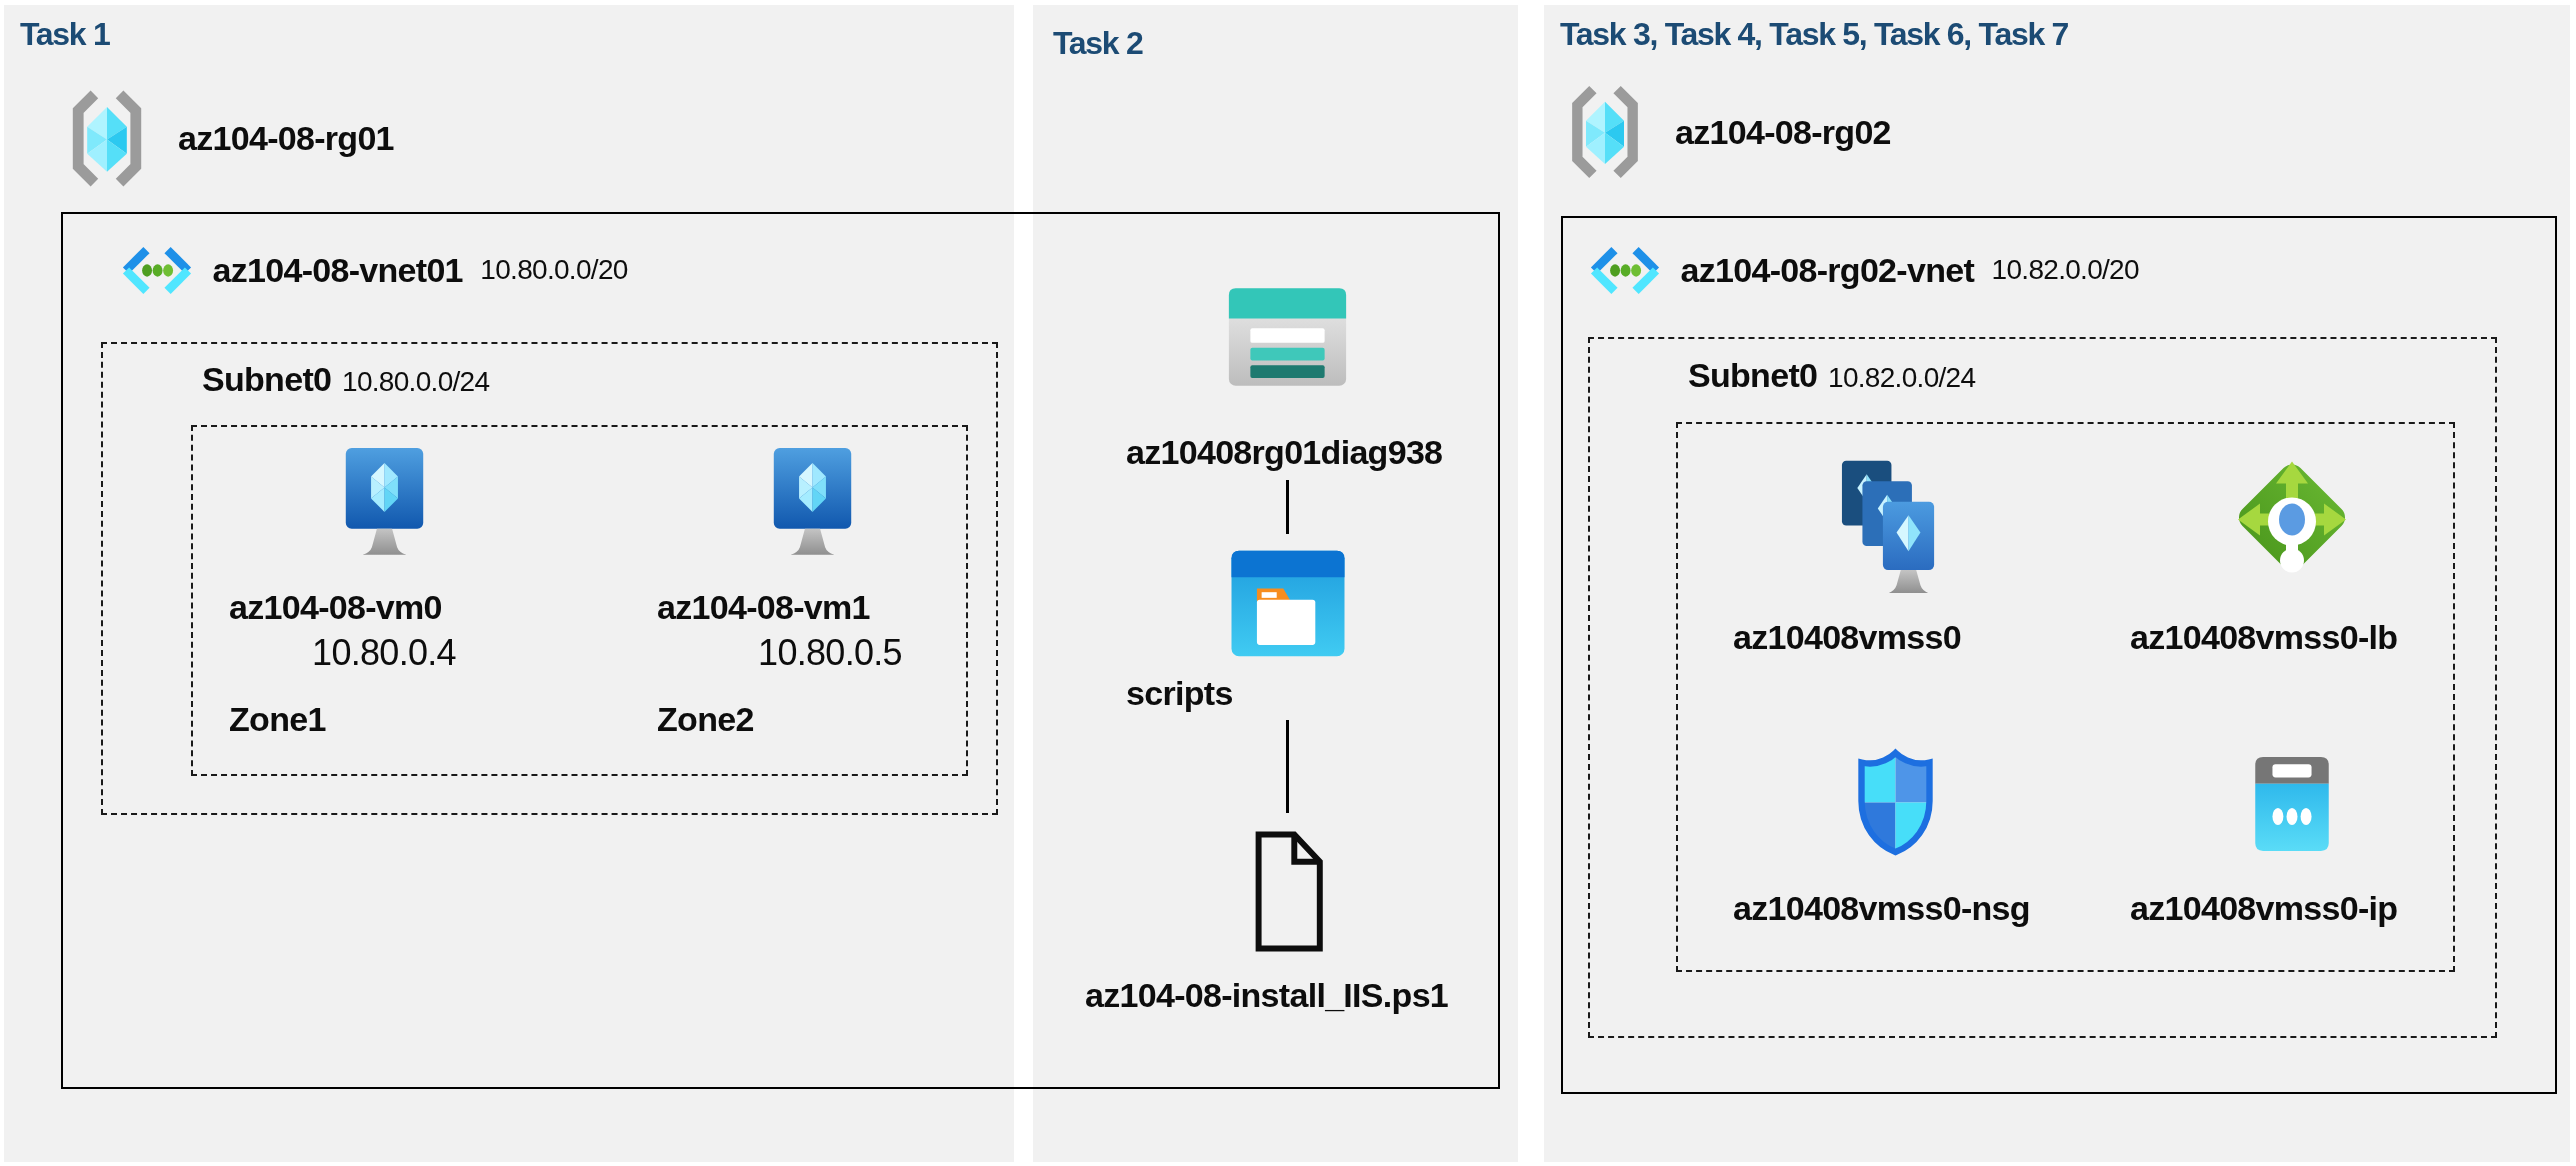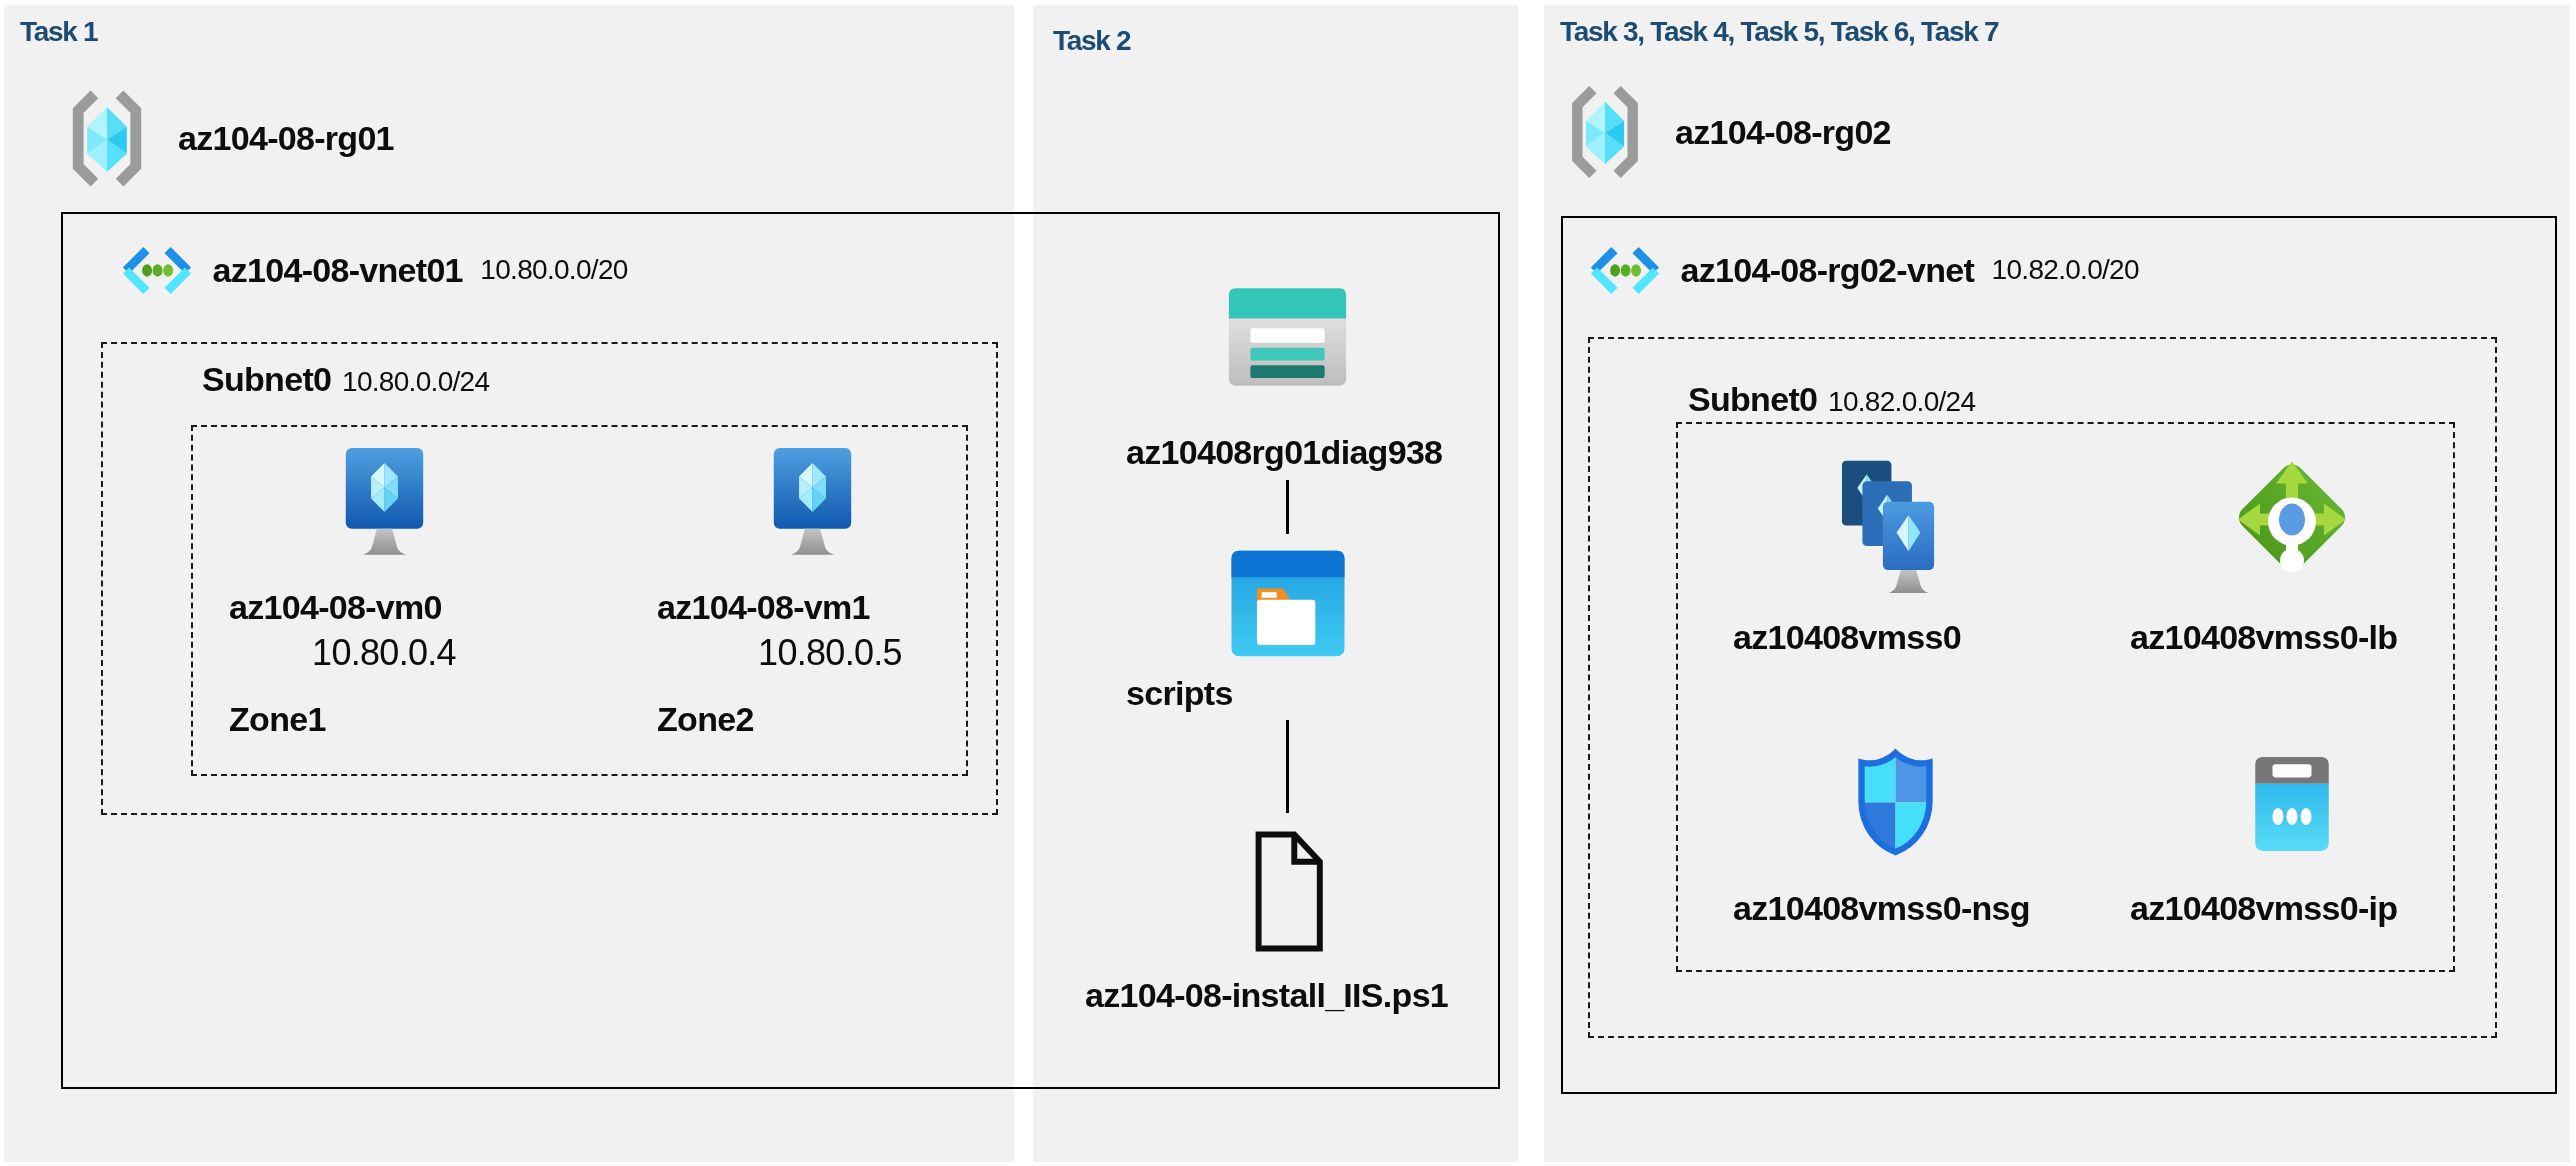--- a/index.html
+++ b/index.html
@@ -1,20 +1,20 @@
 <!DOCTYPE html>
 <html style="font-size:10.8px"><head>
 <meta charset="utf-8">
 <style>
   html,body{margin:0;padding:0;background:#ffffff;}
   body{width:2576px;height:1166px;position:relative;overflow:hidden;
        font-family:"Liberation Sans", sans-serif;color:#0d0d0d;}
   .abs{position:absolute;}
   .panel{position:absolute;top:5.4px;height:1157px;background:#f1f1f1;}
-  .task-header{position:absolute;font-size:28px;font-weight:bold;color:#1c4b74;
+  .task-header{position:absolute;font-size:32px;font-weight:bold;color:#1c4b74;
                letter-spacing:-1.3px;line-height:1;white-space:nowrap;}
   .rg-row{position:absolute;display:flex;align-items:center;gap:26px;}
   .rg-label{font-size:34px;font-weight:bold;letter-spacing:-0.7px;white-space:nowrap;}
   .solid-box{position:absolute;border:2.7px solid #000;box-sizing:border-box;background:transparent;}
   .dashed-box{position:absolute;border:2.7px dashed #1a1a1a;box-sizing:border-box;background:transparent;}
   .vnet-row{position:absolute;display:flex;align-items:center;gap:17.5px;white-space:nowrap;}
   .lbl-bold{font-size:34px;font-weight:bold;letter-spacing:-0.7px;}
   .lbl-reg{font-size:28px;font-weight:normal;letter-spacing:-0.7px;}
   .subnet-label{position:absolute;white-space:nowrap;}
   .subnet-label .lbl-bold{margin-right:10.8px;}
@@ -205,21 +205,21 @@
       <ellipse cx="48" cy="50" rx="8.5" ry="10.5" fill="#4e9e20"></ellipse>
       <ellipse cx="66" cy="50" rx="8.5" ry="10.5" fill="#58ac26"></ellipse>
       <ellipse cx="84" cy="50" rx="8.5" ry="10.5" fill="#6fbe33"></ellipse>
     </svg>
   </span>
   <span class="lbl-bold">az104-08-rg02-vnet</span>
   <span class="lbl-reg">10.82.0.0/20</span>
 </div>
 
 <div class="dashed-box" style="left:1588px;top:337px;width:909px;height:701px;"></div>
-<div class="subnet-label" style="left:1688px;top:356px;margin-top:24px;">
+<div class="subnet-label" style="left:1688px;top:356px;">
   <span class="lbl-bold">Subnet0</span><span class="lbl-reg">10.82.0.0/24</span>
 </div>
 
 <div class="dashed-box" style="left:1676px;top:422px;width:779px;height:550px;"></div>
 
 <div class="abs" style="left:1830px;top:444px;">
   <svg width="128" height="164" viewBox="0 0 150 165">
     <rect x="14" y="6" width="58" height="76" rx="5" fill="#1a4e7e"></rect>
     <polygon points="43,22 32,38 43,54" fill="#c9f3ff"></polygon>
     <polygon points="43,22 54,38 43,54" fill="#8adff9"></polygon>

